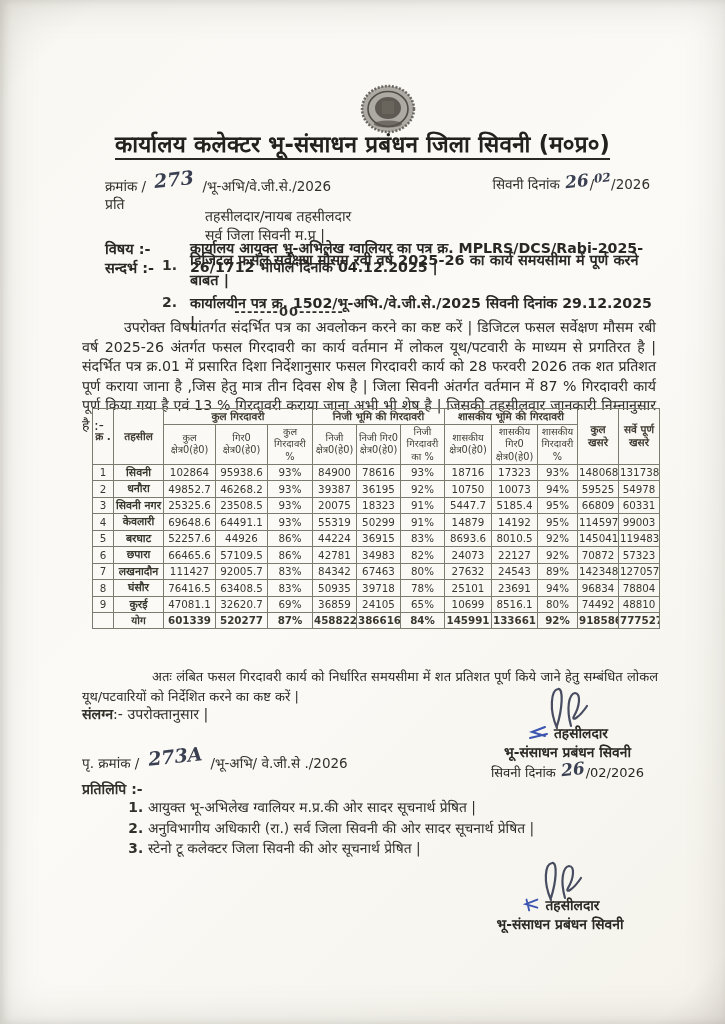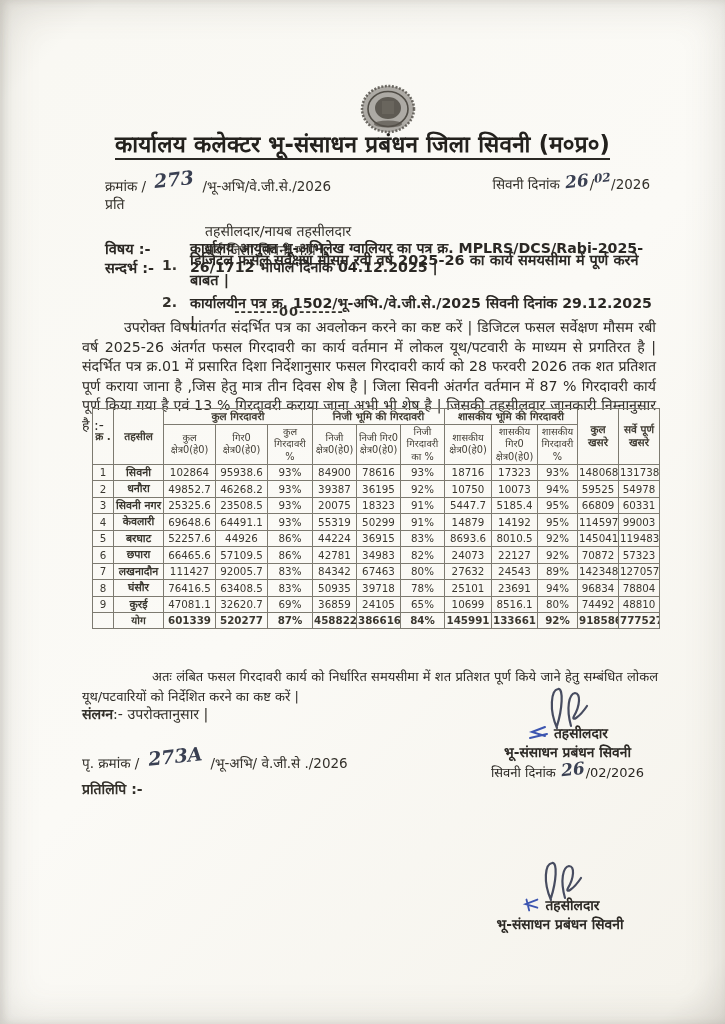--- a/index.html
+++ b/index.html
@@ -33,21 +33,21 @@
   .hw{
     font-family:"DejaVu Serif","Liberation Serif",serif;
     font-style:italic;font-weight:bold;color:#3a4052;
     display:inline-block;transform:rotate(-6deg);
   }
   .hw-big{font-size:19px;position:relative;top:-5px;margin:0 4px;}
   .hw-date{font-size:17px;position:relative;top:-2px;margin:0 1px;}
   .hw-sup{font-size:12px;position:relative;top:-7px;}
 
   .toline{left:105px;top:194px;font-size:14px;}
-  .addr{left:205px;top:222px;font-size:14px;line-height:18.5px;}
+  .addr{left:205px;top:207px;font-size:14px;line-height:18.5px;}
 
   .row-label{position:absolute;left:105px;font-size:14.5px;font-weight:bold;color:#2b2824;}
   .subject-text{position:absolute;left:190px;font-size:14.5px;font-weight:bold;color:#2b2824;width:470px;margin-top:11px;}
   .ref-num{position:absolute;left:162px;font-size:14px;font-weight:bold;}
   .ref-text{position:absolute;left:190px;width:465px;font-size:14.2px;font-weight:bold;color:#2b2824;line-height:18.5px;}
 
   .separator{left:0;top:304px;width:578px;text-align:center;font-size:13px;font-weight:bold;letter-spacing:1px;}
 
   .para{
     left:82px;top:318px;width:574px;
@@ -358,20 +358,27 @@
     </div>
   </div>
 
   <div class="abs endorse">
     <span>पृ. क्रमांक /</span>
     <span class="hw hw-big">273A</span>
     <span>/भू-अभि/ वे.जी.से ./2026</span>
   </div>
 
   <div class="abs copy-label">प्रतिलिपि :-</div>
+  <div class="abs copy-list">
+    <ol>
+      <li>आयुक्त भू-अभिलेख ग्वालियर म.प्र.की ओर सादर सूचनार्थ प्रेषित |</li>
+      <li>अनुविभागीय अधिकारी (रा.) सर्व जिला सिवनी की ओर सादर सूचनार्थ प्रेषित |</li>
+      <li>स्टेनो टू कलेक्टर जिला सिवनी की ओर सूचनार्थ प्रेषित |</li>
+    </ol>
+  </div>
 
   <div class="abs sig2">
     <svg class="sig-squiggle" width="74" height="42" viewBox="0 0 74 42">
       <path d="M28 40 C20 22 22 4 29 3 C35 2 33 22 28 38 M42 38 C37 20 40 7 46 6 C52 6 51 18 45 28 C42 34 50 30 58 18" stroke="#474c60" stroke-width="2.2" fill="none" stroke-linecap="round"></path>
     </svg>
     <div class="desig-row">
       <svg width="20" height="16" viewBox="0 0 22 16" style="vertical-align:-3px;margin-right:5px;">
         <path d="M18 2 L5 7 L18 11 M6 2 L9 14" stroke="#3c55b0" stroke-width="2" fill="none" stroke-linecap="round"></path>
       </svg><span>तहसीलदार</span>
     </div>

